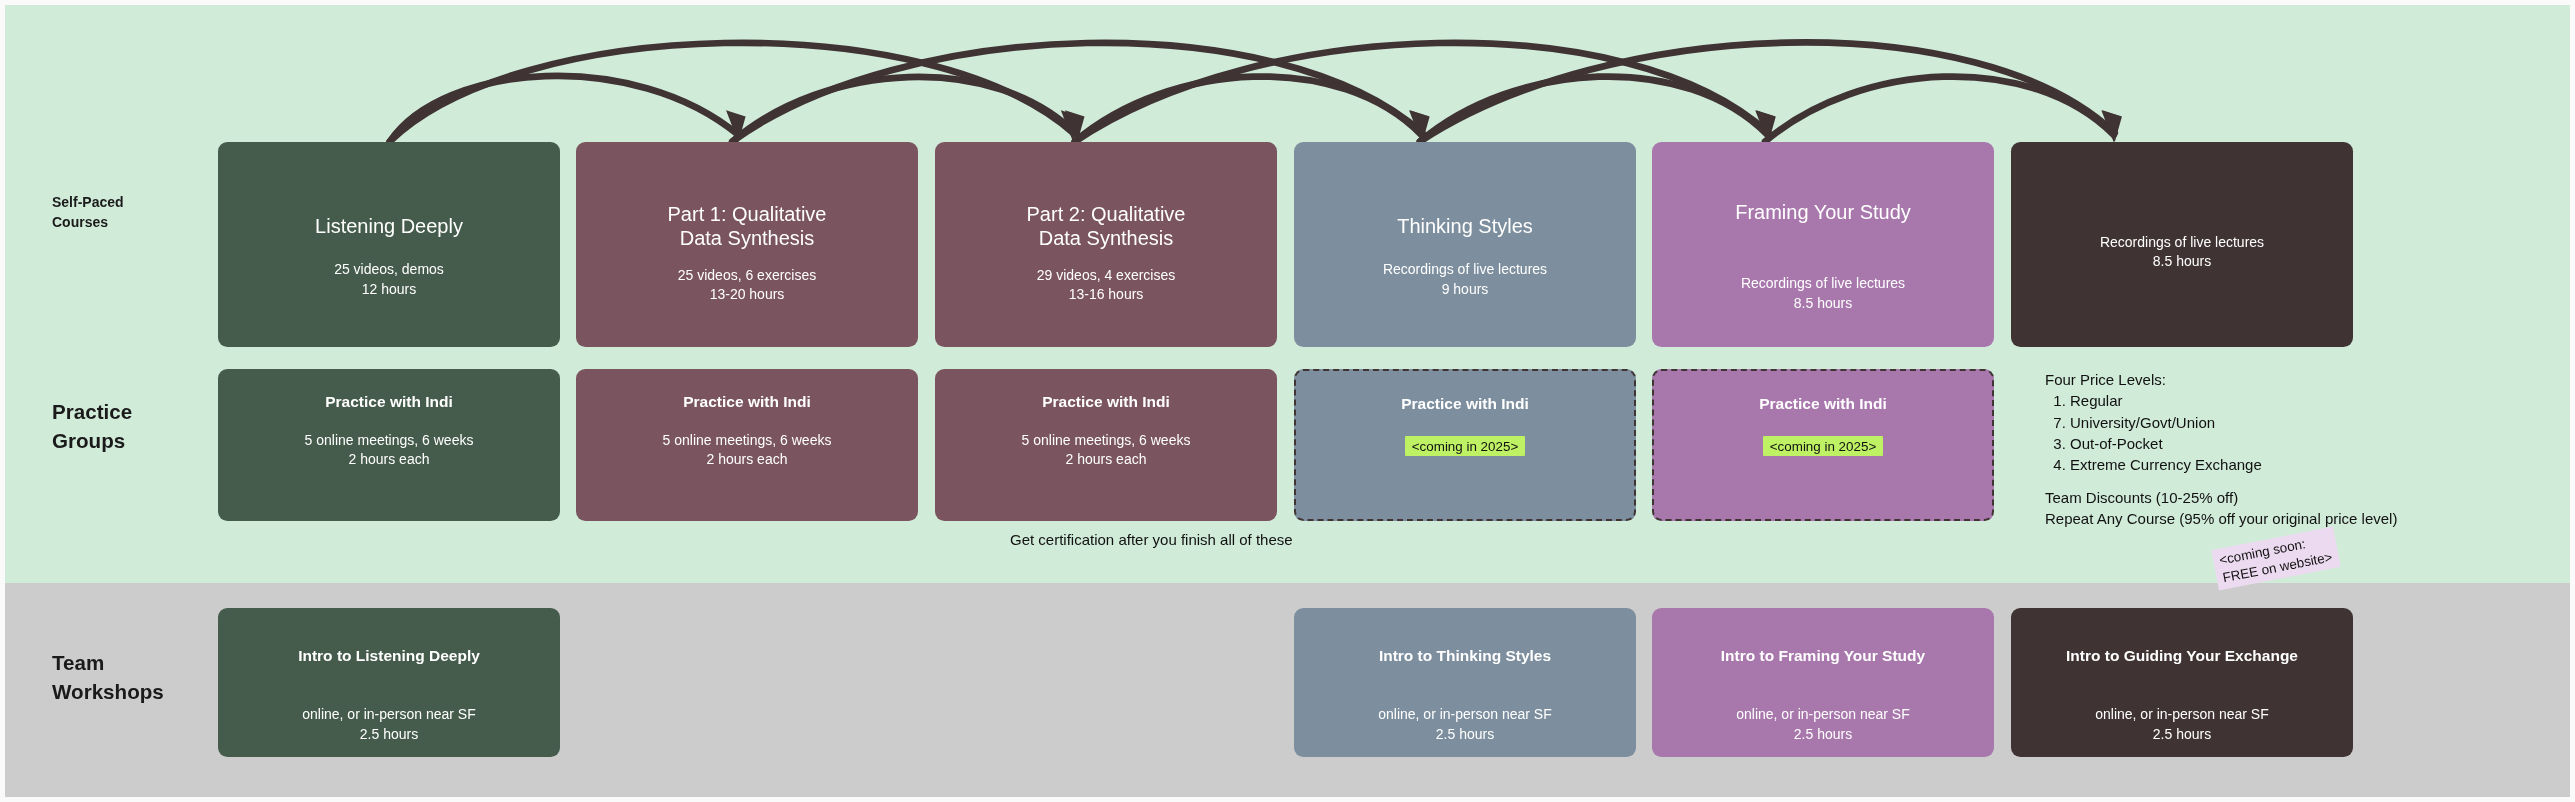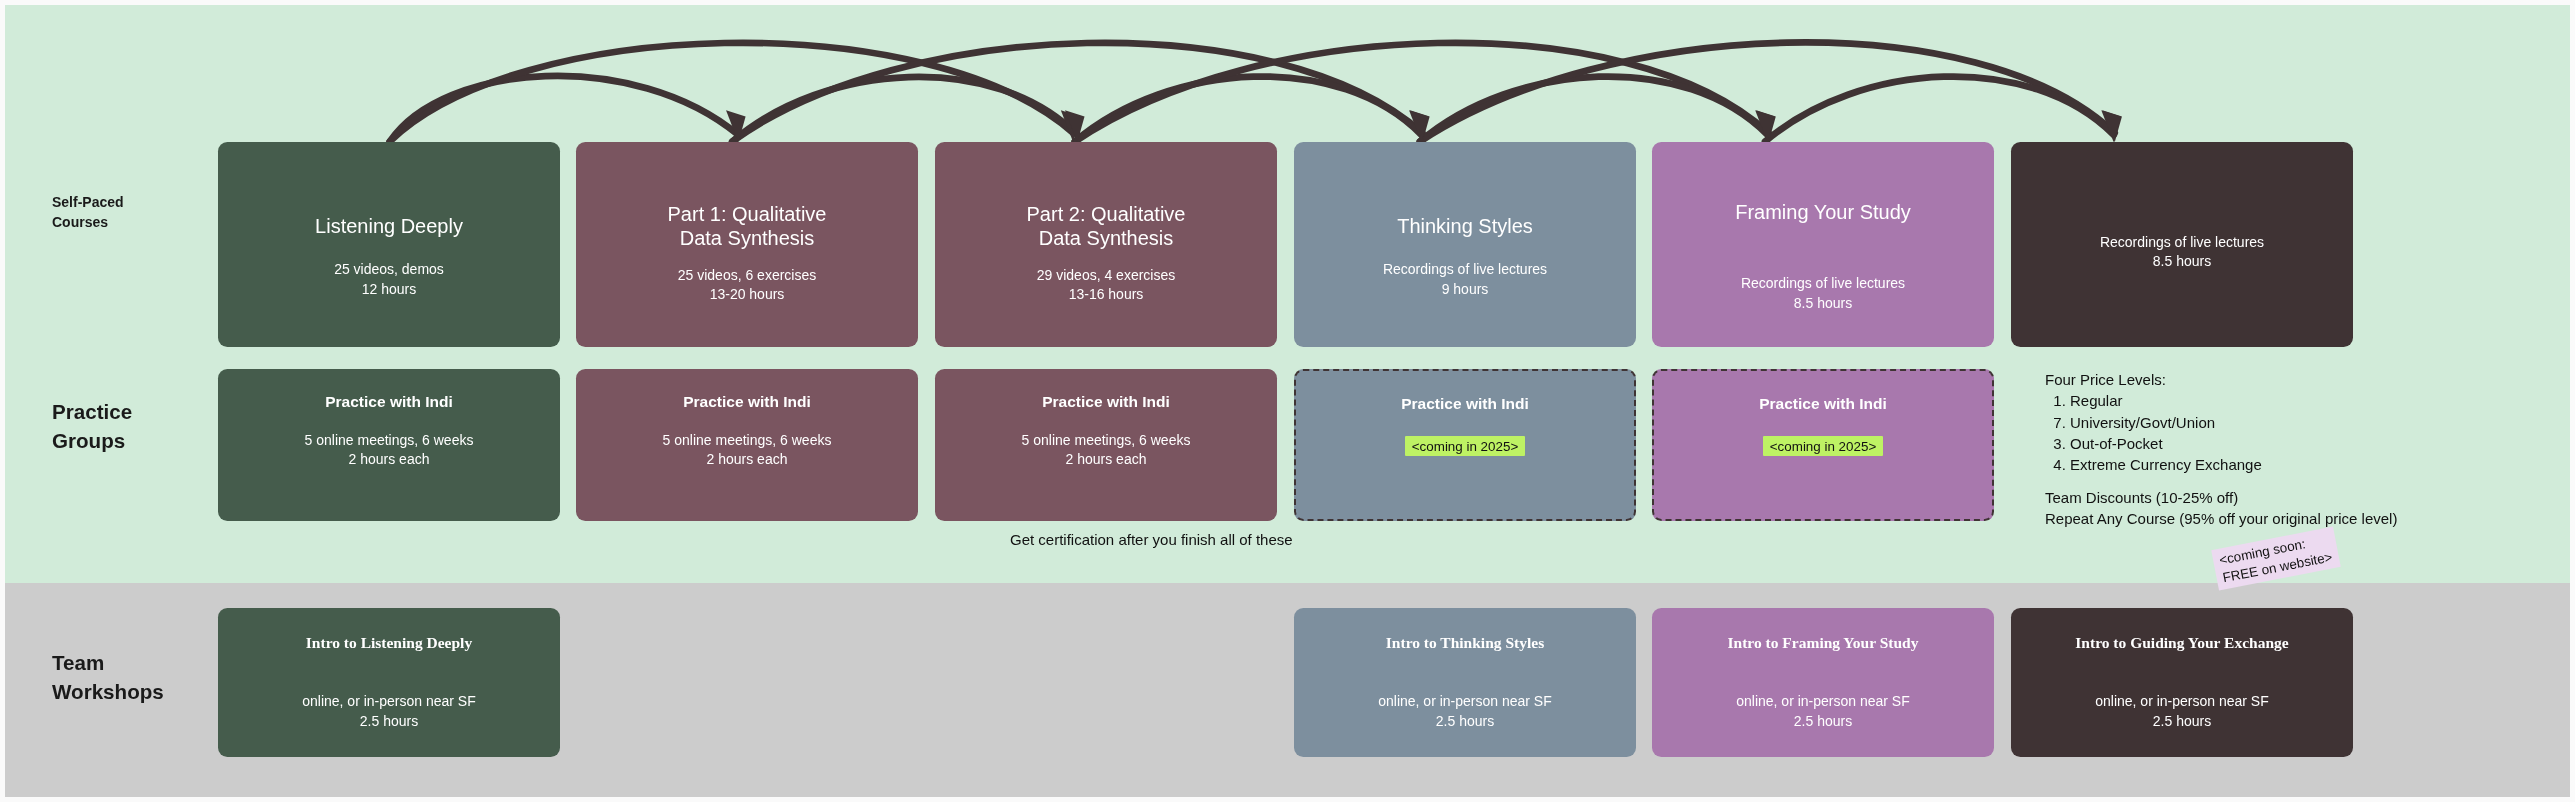--- a/index.html
+++ b/index.html
@@ -33,21 +33,21 @@
   
   .r2{top:369px;height:152px;justify-content:flex-start;}
   .r2 .title{margin-top:24px;font-size:15.5px;font-weight:bold;}
   .r2 .sub{margin-top:19.6px;font-size:14px;}
   .r2 .badge{margin-top:23px;background:#bef264;color:#111;font-size:13.4px;
               padding:2.6px 7.2px;border-radius:1px;display:inline-block;}
   .r2.dashed{border:2.1px dashed #3f3334;}
 
   
   .r3{top:608px;height:149px;justify-content:flex-start;}
-  .r3 .title{margin-top:26px;font-size:15.5px;font-weight:bold;font-family:Liberation Serif, serif;}
+  .r3 .title{margin-top:39px;font-size:15.5px;font-weight:bold;}
   .r3 .sub{margin-top:40px;font-size:14px;}
 
   .c-green{background:#455c4c;}
   .c-mauve{background:#7a5560;}
   .c-blue{background:#7d8f9e;}
   .c-purple{background:#a878ad;}
   .c-dark{background:#3f3334;}
 
   #coming-soon{position:absolute;z-index:9;left:2214px;top:538px;
       transform:rotate(-11deg);background:#ecdaf0;color:#111;

